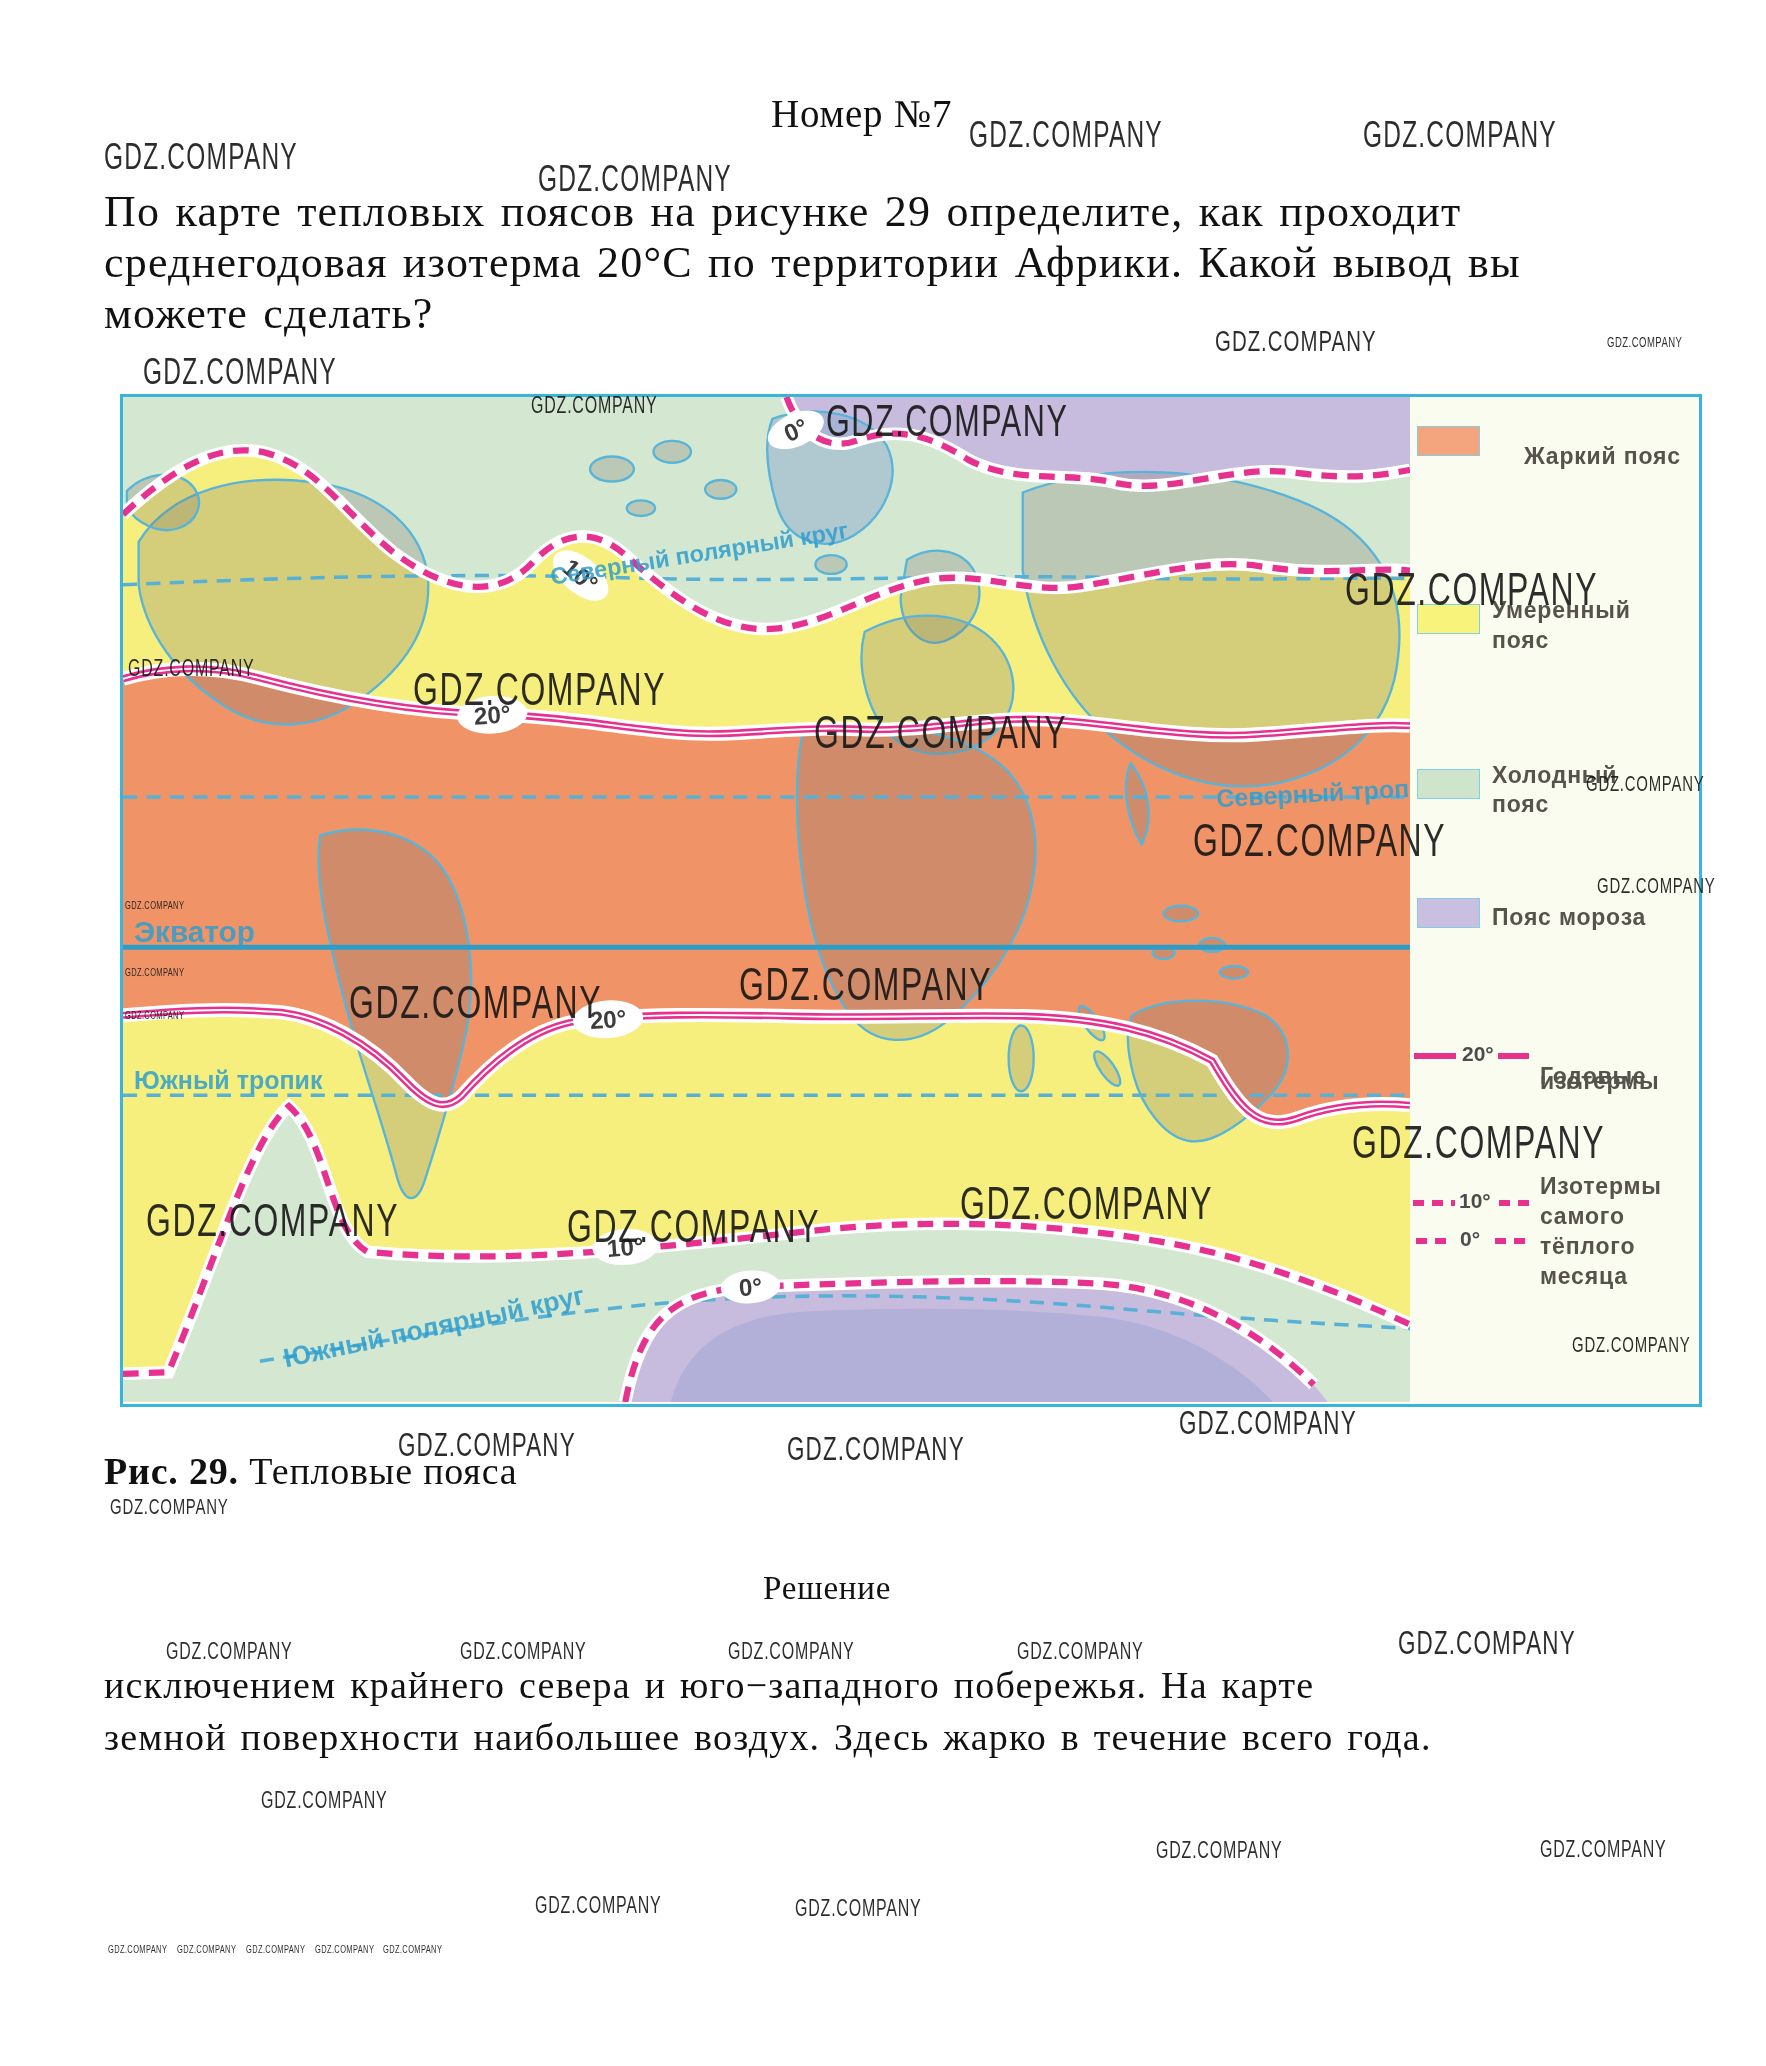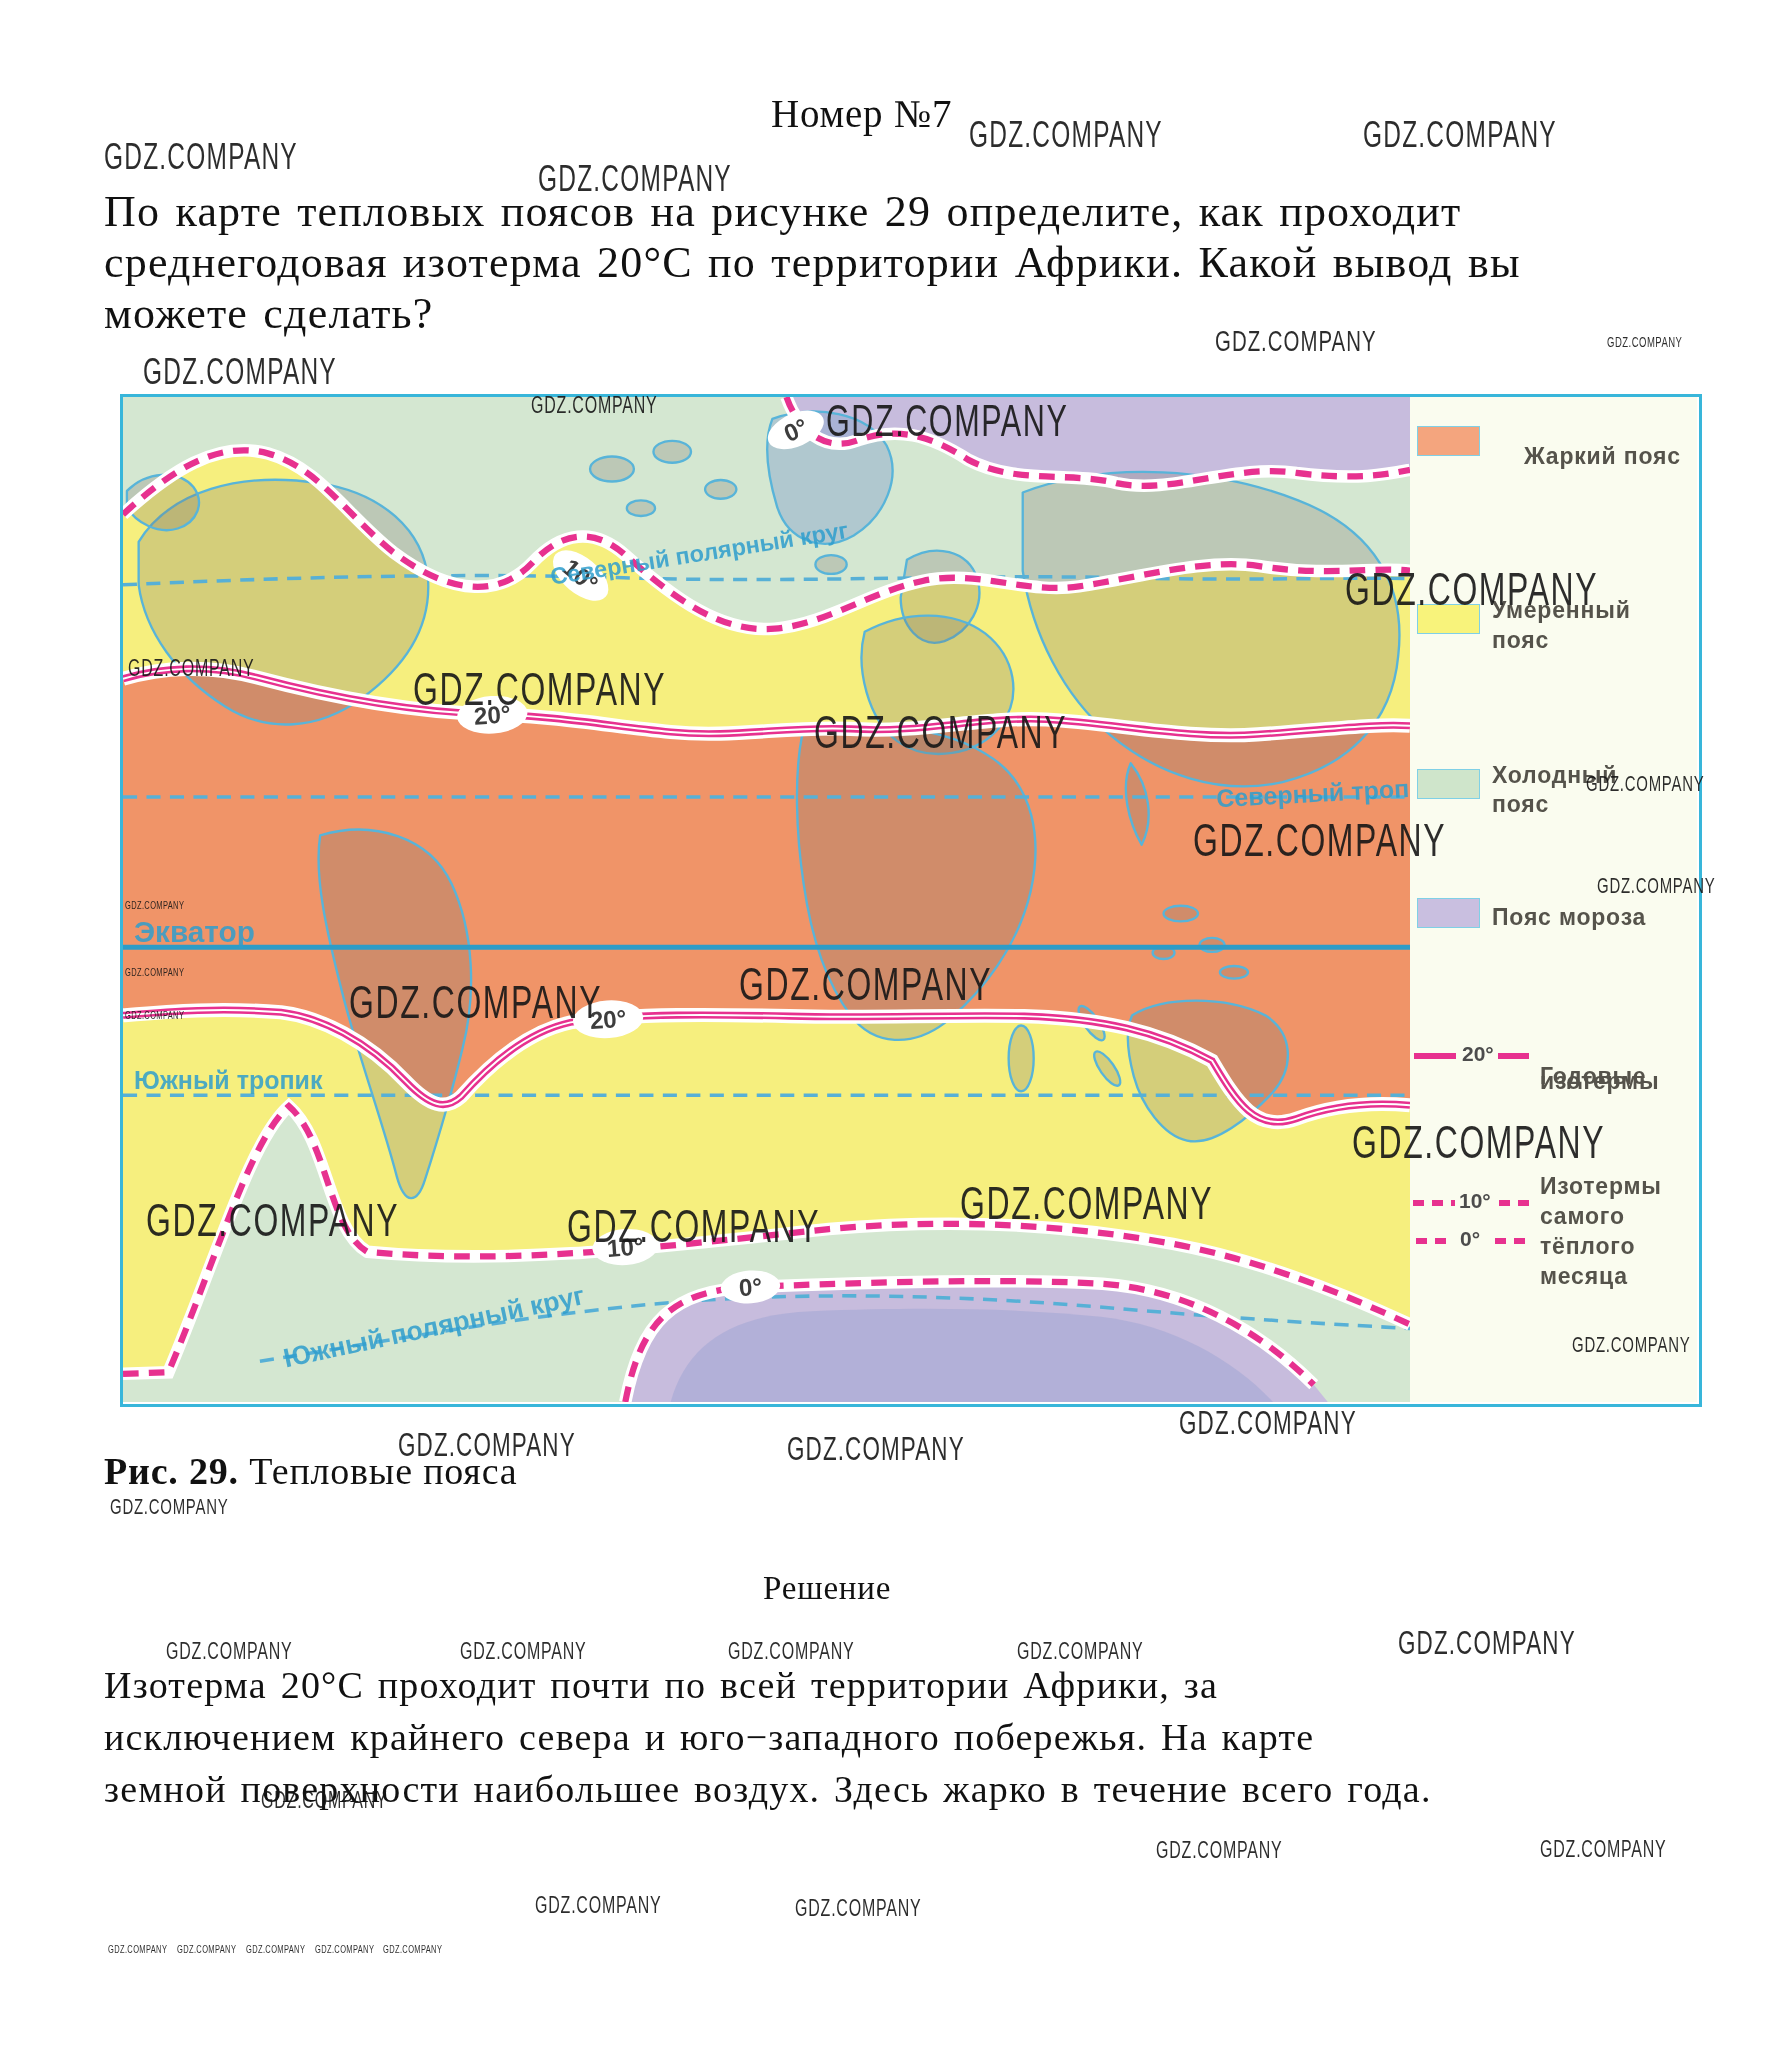--- a/index.html
+++ b/index.html
@@ -185,21 +185,20 @@
   </div>
 </div>
 
 <div class="abs caption nowrap">
   <b>Рис. 29.</b><span> Тепловые пояса</span>
 </div>
 
 <div class="abs sol-head nowrap">Решение</div>
 
 <div class="abs solution">
-  <div class="nowrap">Изотерма 20°С проходит почти по всей территории Африки, за</div>
   <div class="nowrap">исключением крайнего севера и юго−западного побережья. На карте</div>
   <div class="nowrap">земной поверхности наибольшее воздух. Здесь жарко в течение всего года.</div>
 </div>
 
 <i class="wm" style="left:104px;top:139px;font-size:36px">GDZ.COMPANY</i>
 <i class="wm" style="left:969px;top:117px;font-size:36px">GDZ.COMPANY</i>
 <i class="wm" style="left:1363px;top:117px;font-size:36px">GDZ.COMPANY</i>
 <i class="wm" style="left:538px;top:161px;font-size:36px">GDZ.COMPANY</i>
 <i class="wm" style="left:1215px;top:326px;font-size:30px">GDZ.COMPANY</i>
 <i class="wm" style="left:1607px;top:335px;font-size:14px">GDZ.COMPANY</i>

